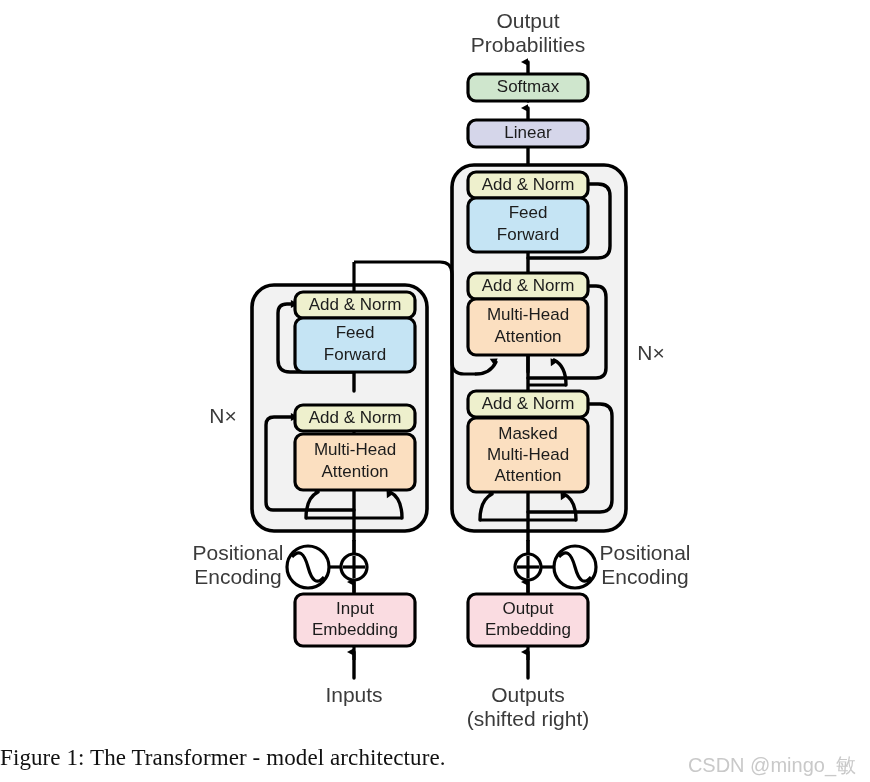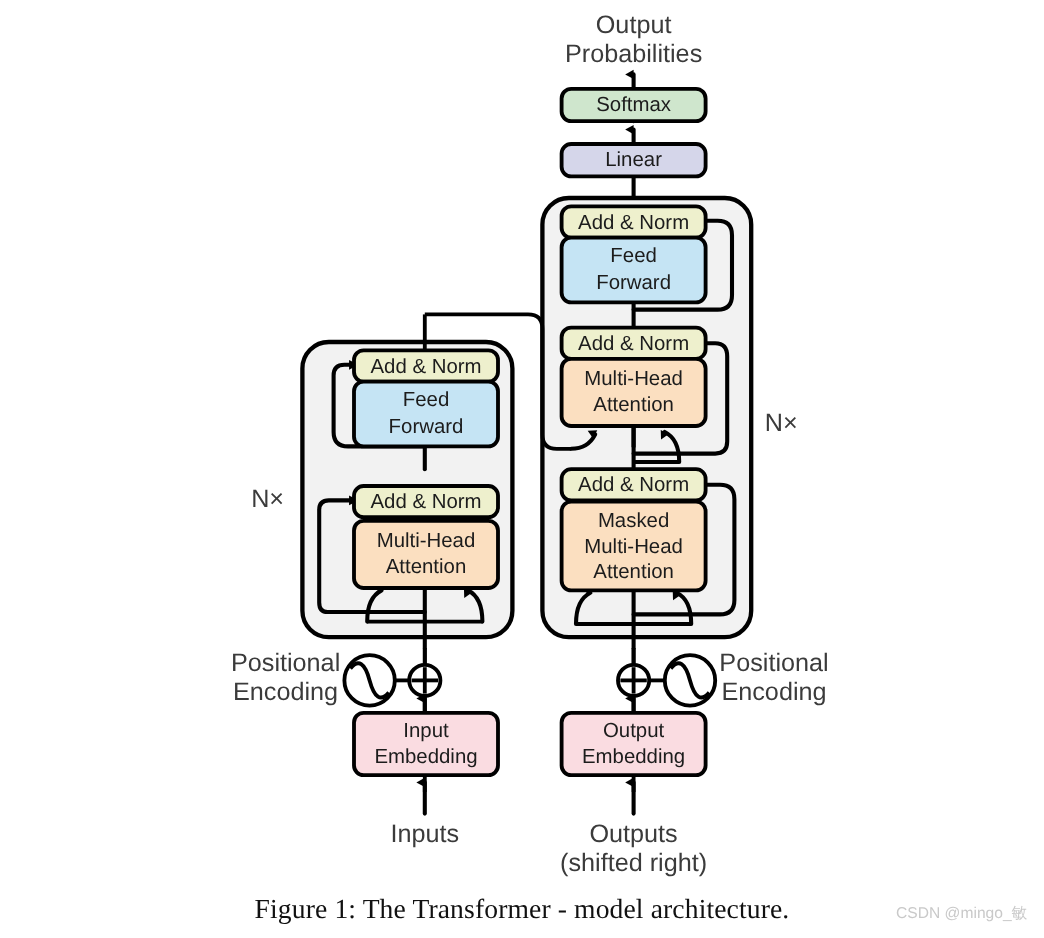--- a/index.html
+++ b/index.html
@@ -70,32 +70,32 @@
   .circle-sym {
     fill: #ffffff;
     stroke: #000000;
     stroke-width: 3.2;
   }
   .caption {
     position: absolute;
     left: 0;
     top: 745px;
     width: 870px;
-    text-align: center;
+    text-align: left;
     font-family: "Liberation Serif", serif;
     font-size: 23px;
     color: #111111;
     letter-spacing: 0.1px;
   }
   .watermark {
     position: absolute;
     right: 14px;
     top: 752px;
     font-family: "Liberation Sans", sans-serif;
-    font-size: 13px;
+    font-size: 20px;
     color: #c9c9c9;
     white-space: nowrap;
   }
 </style>
 </head>
 <body>
 
 <div id="figure-root">
 
   <svg id="diagram" viewBox="0 0 870 782" xmlns="http://www.w3.org/2000/svg">

